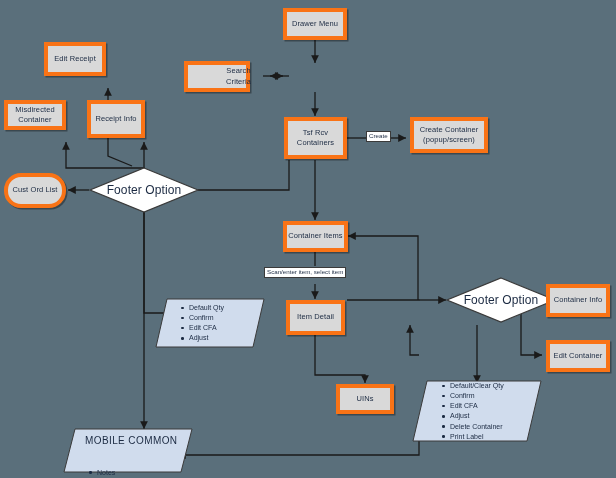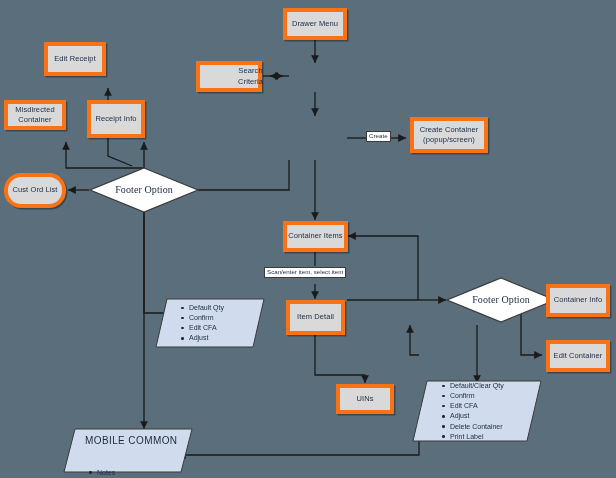--- a/index.html
+++ b/index.html
@@ -33,21 +33,21 @@
   }
   .diamond{
     background:transparent;
     border:none;
     box-shadow:none;
   }
   .diamond .dshape{
     position:absolute;left:0;top:0;width:100%;height:100%;
   }
   .diamond .dlabel{
-    position:relative;z-index:2;font-size:10px;color:#1b2a42;font-family:Liberation Serif, serif;
+    position:relative;z-index:2;font-size:12px;color:#1b2a42;
   }
   .edgelabel{
     position:absolute;
     background:#ffffff;
     border:1px solid #3a3a3a;
     font-size:6.2px;
     color:#1b2a42;
     padding:1px 2px;
     white-space:nowrap;
     box-sizing:border-box;
@@ -141,25 +141,31 @@
 
       <path d="M419,440 L419,455 L178,455" marker-end="url(#arr)"></path>
 
     </g>
   </svg>
 
   <div class="node rect" style="left:283px;top:8px;width:64px;height:32px;">
     <span>Drawer Menu</span>
   </div>
 
-  <div class="node rect" style="left:196px;top:61px;width:66px;height:31px;padding-left:43px;">
+  <div class="node rect" style="left:184px;top:61px;width:66px;height:31px;padding-left:43px;">
     <span>Search Criteria</span>
   </div>
 
 
+  <div class="node rect" style="left:284px;top:117px;width:63px;height:42px;">
+    <span>
+      <span>Tsf Rcv</span><br>
+      <span>Containers</span>
+    </span>
+  </div>
 
   <div class="edgelabel" style="left:366px;top:131px;">
     <span>Create</span>
   </div>
 
   <div class="node rect" style="left:410px;top:117px;width:78px;height:36px;">
     <span>
       <span>Create Container</span><br>
       <span>(popup/screen)</span>
     </span>

